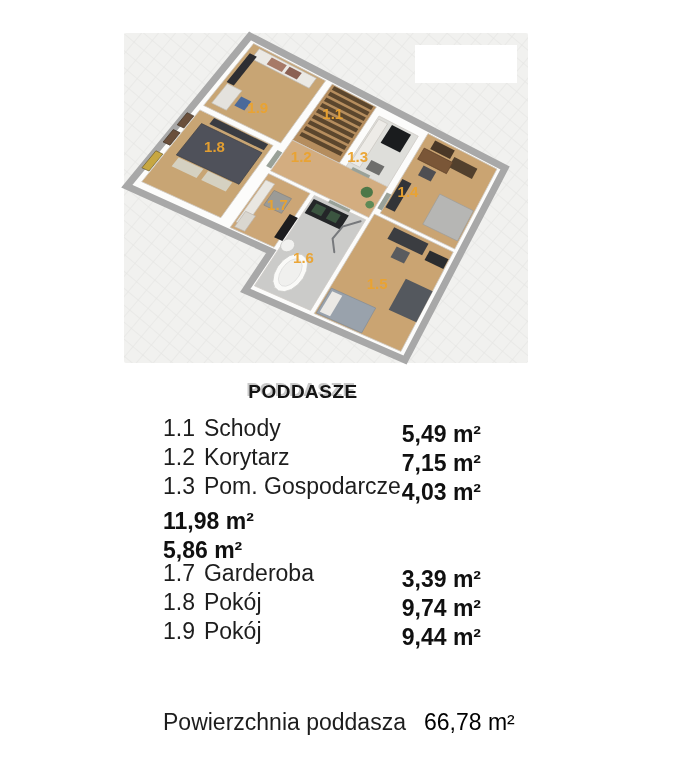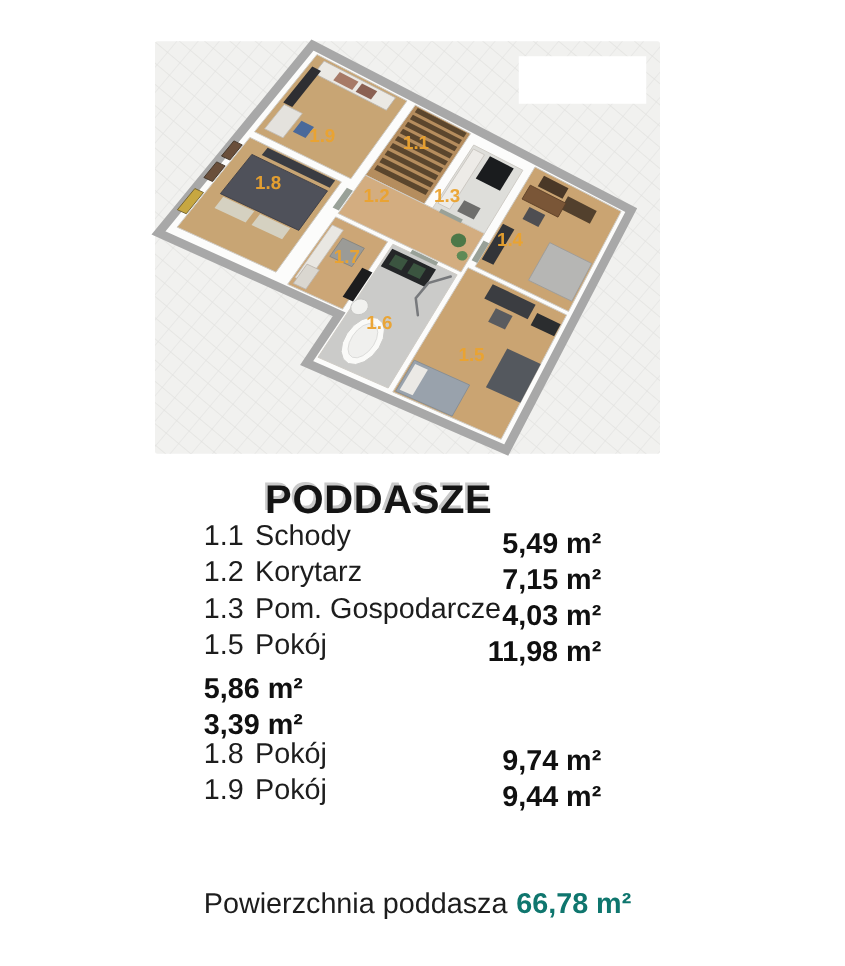--- a/index.html
+++ b/index.html
@@ -2,30 +2,30 @@
 <html><head>
 <meta charset="utf-8">
 <style>
   html,body{margin:0;padding:0;background:#ffffff;}
   .page{position:relative;width:676px;height:773px;background:#ffffff;
         font-family:"Liberation Sans",sans-serif;overflow:hidden;}
   .plan-panel{position:absolute;left:124px;top:33px;width:404px;height:330px;
               filter:blur(0.35px) saturate(0.97);}
   .plan-panel svg{display:block;overflow:visible;}
   .legend-title{position:absolute;left:160px;top:381px;width:286px;text-align:center;
-                font-size:32px;font-weight:bold;color:#141414;letter-spacing:0.5px;
+                font-size:19px;font-weight:bold;color:#141414;letter-spacing:0.5px;
                 text-shadow:-2px -2px 0 rgba(135,135,135,0.45);}
   .legend-rows{position:absolute;left:163px;top:414px;width:318px;}
   .legend-row{display:flex;justify-content:space-between;align-items:center;
               height:29px;line-height:29px;font-size:23px;color:#1d1d1d;}
   .row-no{margin-right:9px;}
   .row-area{font-weight:bold;color:#101010;white-space:nowrap;margin-top:11px;}
   .legend-summary{position:absolute;left:163px;top:709px;font-size:23px;color:#1d1d1d;
                   white-space:nowrap;}
-  .summary-value{font-weight:bold;color:#0f766e;margin-left:7px;}
+  .summary-value{font-weight:normal;color:#000000;margin-left:18px;}
 </style>
 </head>
 <body>
 
 <div class="page">
 
   <div class="plan-panel" id="plan-panel">
       <svg width="404" height="330" viewBox="0 0 404 330" xmlns="http://www.w3.org/2000/svg">
         <defs>
           <pattern id="gp" width="13" height="13" patternUnits="userSpaceOnUse" patternTransform="rotate(40)">
@@ -120,27 +120,27 @@
     </div>
     <div class="legend-row">
       <span><span class="row-no">1.2</span><span>Korytarz</span></span>
       <span class="row-area">7,15 m²</span>
     </div>
     <div class="legend-row">
       <span><span class="row-no">1.3</span><span>Pom. Gospodarcze</span></span>
       <span class="row-area">4,03 m²</span>
     </div>
     <div class="legend-row">
-      <span><span class="row-no">1.5</span><span>Pokój</span></span>
       <span class="row-area">11,98 m²</span>
     </div>
     <div class="legend-row">
       <span class="row-area">5,86 m²</span>
     </div>
     <div class="legend-row">
+      <span><span class="row-no">1.7</span><span>Garderoba</span></span>
       <span class="row-area">3,39 m²</span>
     </div>
     <div class="legend-row">
       <span><span class="row-no">1.8</span><span>Pokój</span></span>
       <span class="row-area">9,74 m²</span>
     </div>
     <div class="legend-row">
       <span><span class="row-no">1.9</span><span>Pokój</span></span>
       <span class="row-area">9,44 m²</span>
     </div>

